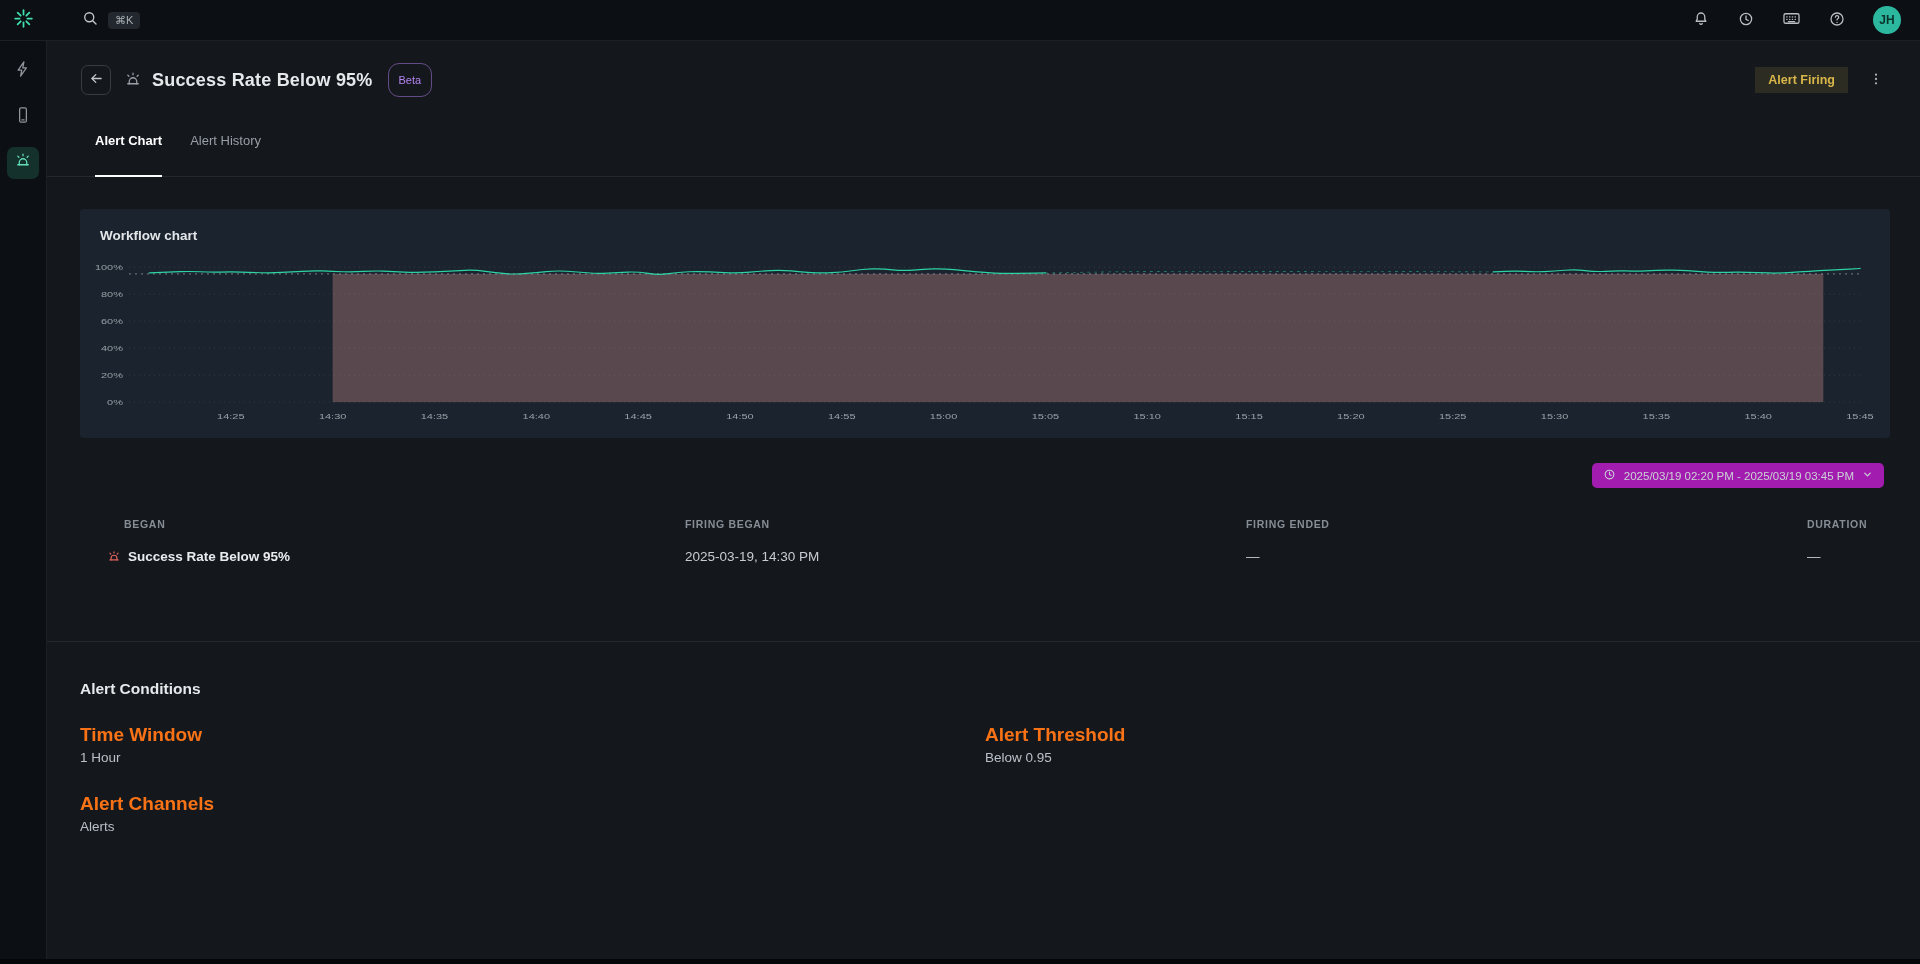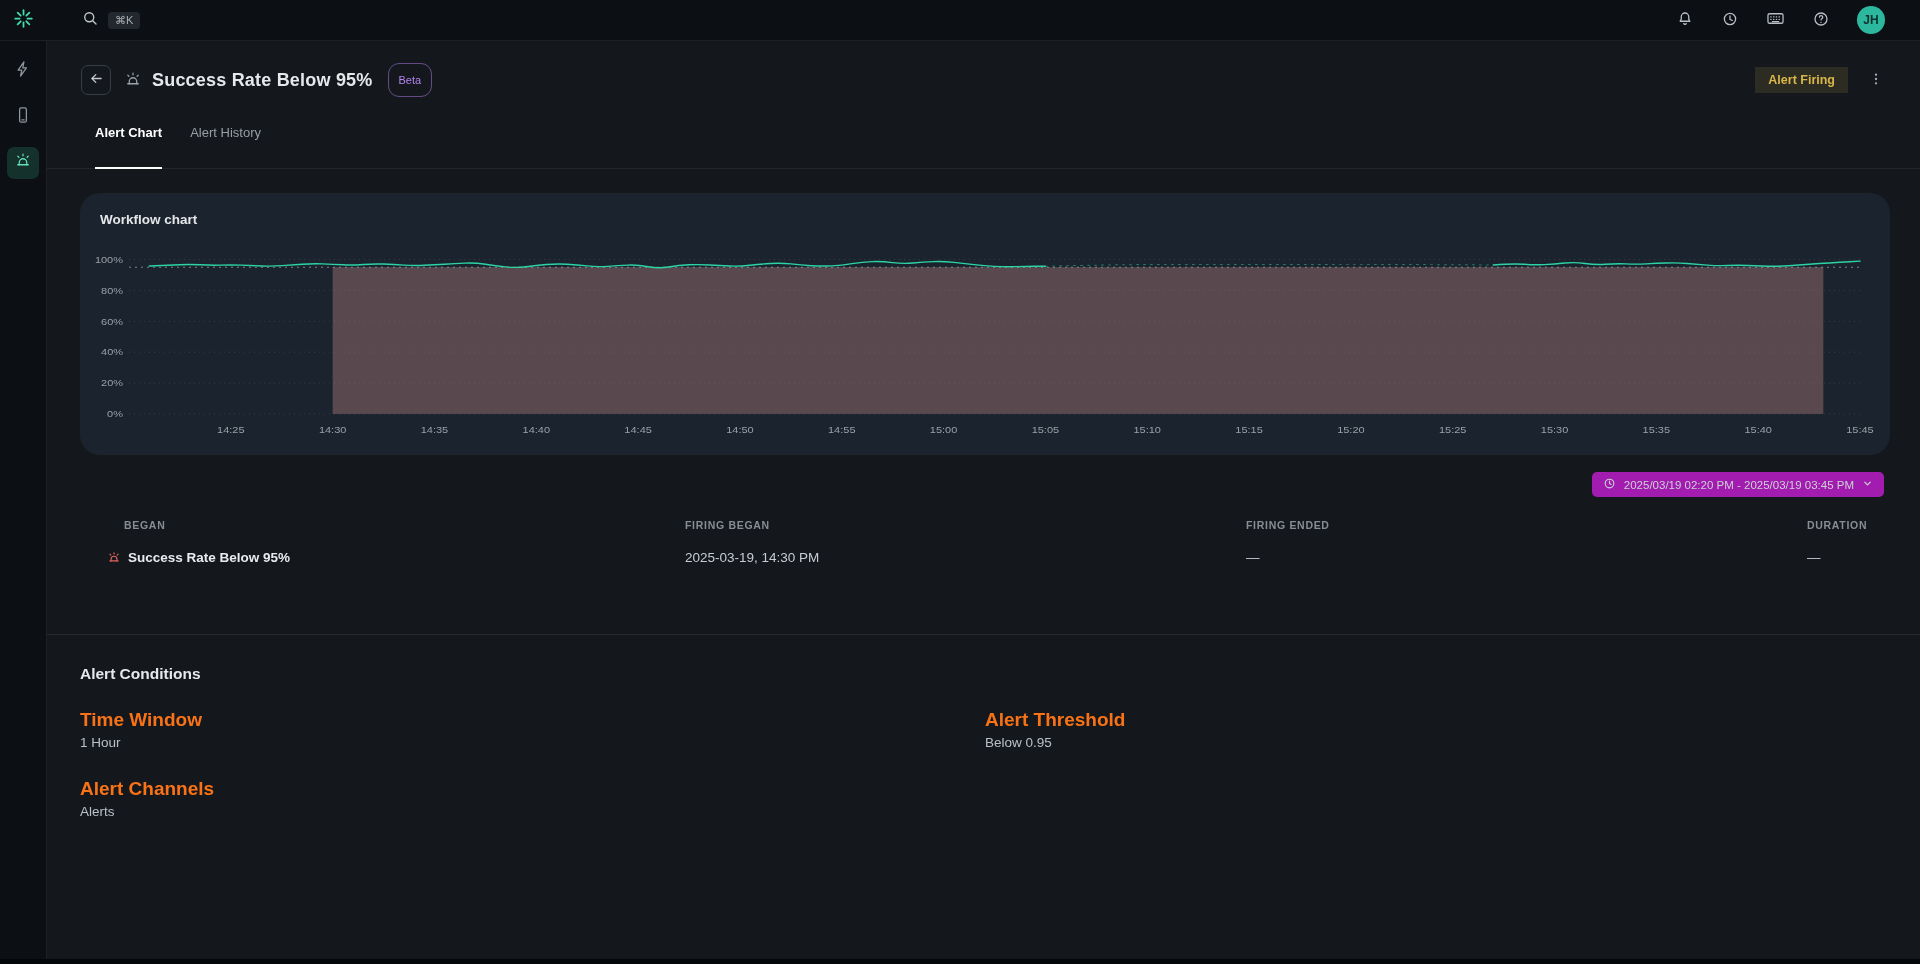--- a/index.html
+++ b/index.html
@@ -9,39 +9,39 @@
     font-family: "Liberation Sans", sans-serif;
   }
   
   .topbar {
     height: 41px; display: flex; align-items: center;
     background: #0c0f13; border-bottom: 1px solid rgba(255,255,255,0.07);
   }
   .logo-wrap { width: 47px; display: flex; justify-content: center; }
   .search { display: flex; align-items: center; gap: 9px; margin-left: 34px; cursor: pointer; color: #c3c8cd; }
   .kbd { background: #23282f; border-radius: 4px; padding: 2px 7px; font-size: 11px; color: #a7aeb5; }
-  .topbar-right { margin-left: auto; display: flex; align-items: center; gap: 27px; padding-right: 35px; }
+  .topbar-right { margin-left: auto; display: flex; align-items: center; gap: 27px; padding-right: 19px; }
   .icon-btn { display: flex; align-items: center; color: #b9bfc5; background: none; border: none; cursor: pointer; }
   .avatar {
     width: 28px; height: 28px; border-radius: 50%; background: #2cb89f;
     color: #0a332b; font-size: 12px; font-weight: 700;
     display: flex; align-items: center; justify-content: center; cursor: pointer;
   }
   
   .layout { display: flex; height: 923px; }
   .sidebar {
     width: 47px; background: #0c0f13; border-right: 1px solid rgba(255,255,255,0.07);
     display: flex; flex-direction: column; align-items: center; padding-top: 14px; gap: 14px;
   }
   .side-item {
     width: 32px; height: 32px; border-radius: 7px; color: #8f969d; cursor: pointer;
     display: flex; align-items: center; justify-content: center;
   }
   .side-item.active { background: rgba(62,230,176,0.16); color: #63dfb6; }
-  .main { flex: 1; background: #14181d; display: flex; flex-direction: column; }
+  .main { flex: 1; background: #14181d; display: flex; flex-direction: column; gap: 8px; }
   
   .page-header { display: flex; align-items: center; padding: 22px 30px 0 34px; }
   .back-btn {
     width: 30px; height: 30px; border: 1px solid #373d45; border-radius: 7px;
     background: transparent; color: #c3c8cd; cursor: pointer;
     display: flex; align-items: center; justify-content: center;
   }
   .header-siren { color: #9aa1a8; margin-left: 13px; display: flex; }
   .page-title { margin-left: 10px; font-size: 18px; font-weight: 700; letter-spacing: 0.2px; }
   .beta-badge {
@@ -51,21 +51,21 @@
   .status-badge {
     margin-left: auto; background: rgba(217,182,74,0.13); color: #d9b64a;
     font-size: 12.5px; font-weight: 600; padding: 6px 13px; border-radius: 0;
   }
   .kebab-btn { margin-left: 14px; width: 28px; height: 28px; display: flex; align-items: center; justify-content: center; color: #aab0b6; background: none; border: none; cursor: pointer; }
   
   .tabs { display: flex; gap: 28px; padding-left: 48px; margin-top: 28px; border-bottom: 1px solid rgba(255,255,255,0.07); }
   .tab { padding-bottom: 27px; font-size: 13px; color: #979ea5; cursor: pointer; }
   .tab.active { color: #ffffff; font-weight: 600; border-bottom: 2px solid #ffffff; margin-bottom: -1px; }
   
-  .chart-card { margin: 24px 30px 0 33px; height: 262px; background: #1b232e; border-radius: 20px; position: relative; }
+  .chart-card { margin: 24px 30px 0 33px; height: 229px; background: #1b232e; border-radius: 4px; position: relative; }
   .chart-title { position: absolute; left: 20px; top: 19px; font-size: 13.5px; font-weight: 600; color: #e3e6e9; z-index: 2; }
   .chart-svg { position: absolute; inset: 0; width: 100%; height: 100%; }
   .chart-svg text { font-family: "Liberation Sans", sans-serif; }
   
   .range-row { display: flex; justify-content: flex-end; margin: 17px 36px 0 0; }
   .range-pill {
     display: flex; align-items: center; gap: 8px; background: #a21caf; border-radius: 5px;
     padding: 5px 11px; font-size: 11.5px; color: #ccd1d6; cursor: pointer;
   }
   

